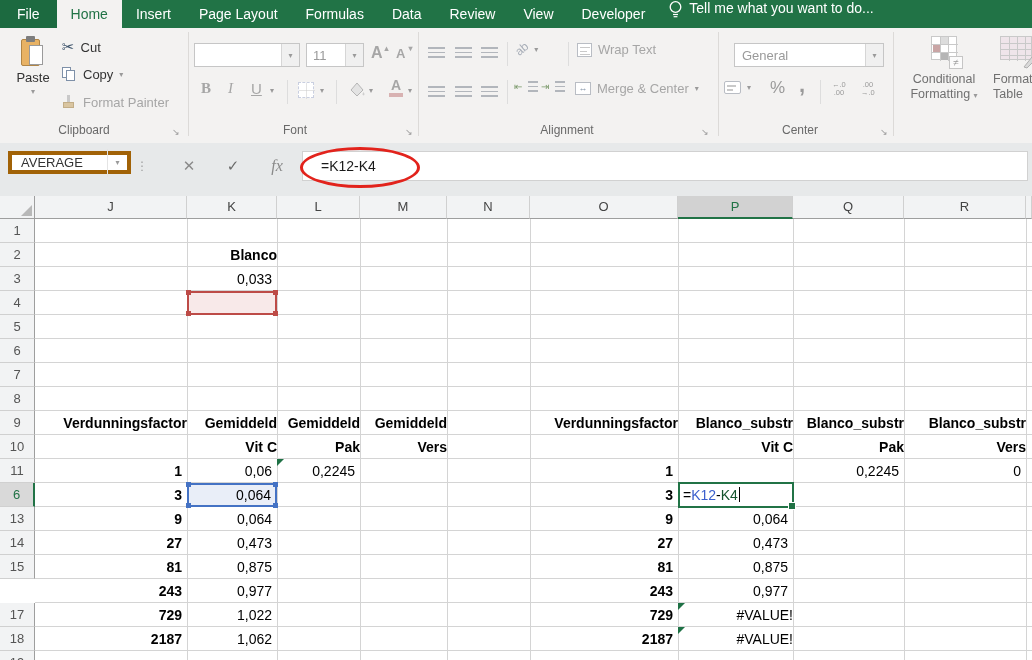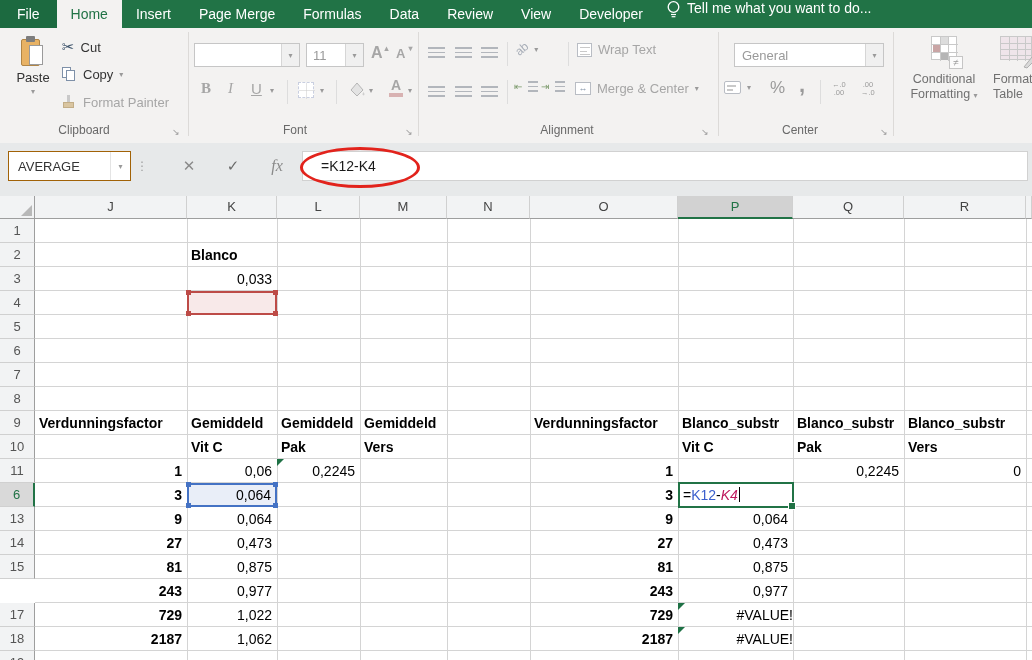--- a/index.html
+++ b/index.html
@@ -26,21 +26,21 @@
   .combo{position:absolute;height:24px;background:#fff;border:1px solid #c6c6c6;display:flex;align-items:center;}
   .combo .ddbox{margin-left:auto;width:18px;height:22px;background:#f0f0f0;border-left:1px solid #d6d6d6;display:flex;align-items:center;justify-content:center;}
   .bars{display:inline-block;width:17px;height:11px;background:repeating-linear-gradient(to bottom,#b2b6bc 0 1.6px,transparent 1.6px 4.6px);}
   .minitxt{font-size:7.5px;line-height:8px;color:#9a9a9a;text-align:center;}
   .gridicon{position:relative;display:inline-block;background:#fff;border:1px solid #c9c9c9;}
   .gridicon i{position:absolute;background:#c9c9c9;}
 
   
   .fbar{position:absolute;left:0;top:143px;width:1032px;height:53px;background:#e7e9ea;border-bottom:1px solid #c9c9c9;}
   .fbar *{box-sizing:border-box;}
-  .namebox{position:absolute;left:8px;top:8px;width:123px;height:30px;background:#fff;border:1px solid #a16207;display:flex;align-items:center;font-size:13px;color:#333;}
+  .namebox{position:absolute;left:8px;top:8px;width:123px;height:23px;background:#fff;border:4px solid #a16207;display:flex;align-items:center;font-size:13px;color:#333;}
   .fbtn{position:absolute;top:8px;height:30px;width:34px;display:flex;align-items:center;justify-content:center;color:#8a8a8a;font-size:15px;}
   .finput{position:absolute;left:302px;top:8px;width:726px;height:30px;background:#fff;border:1px solid #d1d1d1;line-height:28px;font-size:14px;color:#1a1a1a;padding-left:18px;}
   .redellipse{position:absolute;left:300px;top:4px;width:120px;height:41px;border:3px solid #e2231c;border-radius:50%;z-index:60;pointer-events:none;}
 
   
   .colhdr{position:absolute;top:196px;height:23px;box-sizing:border-box;background:#f2f3f4;border-right:1px solid #d0d0d0;border-bottom:1px solid #9e9e9e;text-align:center;line-height:21px;font-size:13px;color:#444;}
   .colhdr.sel{background:#d2d2d2;border-bottom:2px solid #217346;color:#217346;}
   .rowhdr{position:absolute;left:0;width:35px;height:24px;box-sizing:border-box;background:#f2f3f4;border-bottom:1px solid #d0d0d0;border-right:1px solid #9e9e9e;text-align:center;line-height:23px;font-size:13px;color:#555;}
   .rowhdr.sel{background:#d9d9d9;color:#217346;border-right:2px solid #217346;font-weight:400;}
   .corner{position:absolute;left:0;top:196px;width:35px;height:23px;box-sizing:border-box;background:#f2f3f4;border-right:1px solid #9e9e9e;border-bottom:1px solid #9e9e9e;}
@@ -49,40 +49,40 @@
     background-image:
       linear-gradient(#d4d4d4,#d4d4d4),linear-gradient(#d4d4d4,#d4d4d4),linear-gradient(#d4d4d4,#d4d4d4),
       linear-gradient(#d4d4d4,#d4d4d4),linear-gradient(#d4d4d4,#d4d4d4),linear-gradient(#d4d4d4,#d4d4d4),
       linear-gradient(#d4d4d4,#d4d4d4),linear-gradient(#d4d4d4,#d4d4d4),linear-gradient(#d4d4d4,#d4d4d4),
       repeating-linear-gradient(to bottom,transparent 0,transparent 23px,#d4d4d4 23px,#d4d4d4 24px);
     background-size:1px 100%,1px 100%,1px 100%,1px 100%,1px 100%,1px 100%,1px 100%,1px 100%,1px 100%,auto;
     background-position:152px 0,242px 0,325px 0,412px 0,495px 0,643px 0,758px 0,869px 0,991px 0,0 0;
     background-repeat:no-repeat,no-repeat,no-repeat,no-repeat,no-repeat,no-repeat,no-repeat,no-repeat,no-repeat,repeat;}
   .cell{position:absolute;height:24px;line-height:24px;font-size:14px;color:#000;white-space:nowrap;overflow:hidden;box-sizing:border-box;}
   .cell.r{text-align:right;padding-right:5px;}
-  .cell.l{text-align:left;padding-left:4px;}
+  .cell.l{text-align:right;padding-left:4px;}
   .cell.c{text-align:right;}
   .cell.b{font-weight:bold;}
   .tri{position:absolute;left:0;top:0;width:0;height:0;border-top:7px solid #1e7145;border-right:7px solid transparent;}
   .refbox{position:absolute;box-sizing:border-box;height:24px;z-index:20;}
   .refbox .hdl{position:absolute;width:5px;height:5px;}
   .editcell{position:absolute;left:678px;top:482px;width:116px;height:26px;box-sizing:border-box;background:#fff;border:2px solid #217346;z-index:30;line-height:22px;font-size:14px;padding-left:3px;white-space:nowrap;}
   .cursorbar{display:inline-block;width:1px;height:15px;background:#000;vertical-align:-2px;margin-left:1px;}
   .fillhandle{position:absolute;right:-4px;bottom:-4px;width:6px;height:6px;background:#217346;border:1px solid #fff;}
 </style>
 </head>
 <body>
 
 <div id="app">
 
   <div class="tabbar">
     <div class="tab file">File</div>
     <div class="tab sel">Home</div>
     <div class="tab">Insert</div>
-    <div class="tab">Page Merge</div>
+    <div class="tab">Page Layout</div>
     <div class="tab">Formulas</div>
     <div class="tab">Data</div>
     <div class="tab">Review</div>
     <div class="tab">View</div>
     <div class="tab">Developer</div>
     <div class="tellme">
       <span style="display:inline-flex;">
         <svg width="13" height="19" viewBox="0 0 13 19">
             <circle cx="6.5" cy="7" r="5.3" fill="none" stroke="#ffffff" stroke-width="1.3"></circle>
             <line x1="4" y1="14.5" x2="9" y2="14.5" stroke="#fff" stroke-width="1.2"></line>
@@ -411,17 +411,17 @@
 
   <div class="refbox" style="left:187px;top:483px;width:90px;border:2px solid #4472c4;background:#e9eef8;text-align:right;line-height:20px;font-size:14px;padding-right:4px;">
     <span>0,064</span>
     <span class="hdl" style="left:-3px;top:-3px;background:#4472c4;"></span>
     <span class="hdl" style="right:-3px;top:-3px;background:#4472c4;"></span>
     <span class="hdl" style="left:-3px;bottom:-3px;background:#4472c4;"></span>
     <span class="hdl" style="right:-3px;bottom:-3px;background:#4472c4;"></span>
   </div>
 
   <div class="editcell">
-    <span style="color:#000;">=</span><span style="color:#3a5fcd;">K12</span><span style="color:#000;">-</span><span style="color:#be185d;font-style:italic;">K4</span><span class="cursorbar"></span>
+    <span style="color:#000;">=</span><span style="color:#3a5fcd;">K12</span><span style="color:#000;">-</span><span style="color:#14532d;">K4</span><span class="cursorbar"></span>
     <span class="fillhandle"></span>
   </div>
 
 </div>
 
 </body></html>

